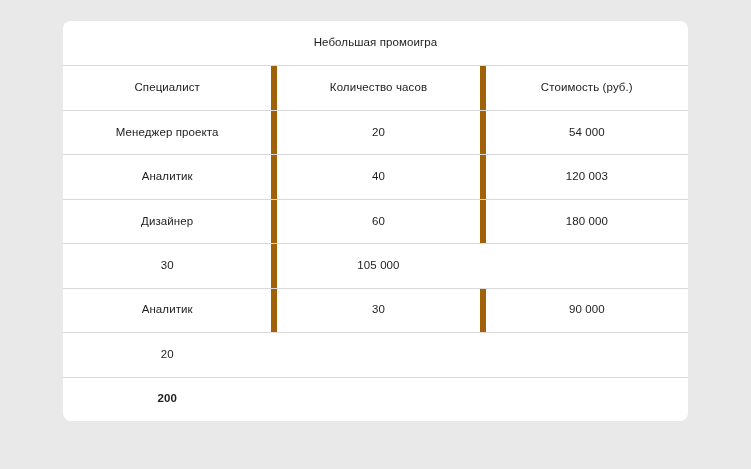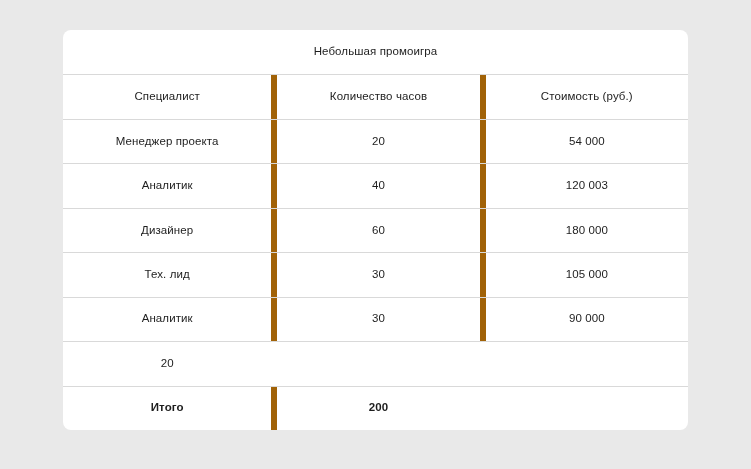--- a/index.html
+++ b/index.html
@@ -11,21 +11,21 @@
     height: 469px;
     background: #e9e9e9;
     font-family: "Liberation Sans", sans-serif;
     color: #1d1d1d;
     position: relative;
     overflow: hidden;
   }
   .card {
     position: absolute;
     left: 63px;
-    top: 30px;
+    top: 21px;
     width: 625px;
     height: 400px;
     background: #ffffff;
     border-radius: 8px;
     overflow: hidden;
     display: grid;
     grid-template-rows: repeat(9, 1fr);
   }
   .row {
     display: grid;
@@ -81,33 +81,31 @@
     <div class="cell">120 003</div>
   </div>
 
   <div class="row">
     <div class="cell">Дизайнер</div>
     <div class="cell">60</div>
     <div class="cell">180 000</div>
   </div>
 
   <div class="row">
-    <div class="cell">Тех. лид</div>
     <div class="cell">30</div>
     <div class="cell">105 000</div>
   </div>
 
   <div class="row">
     <div class="cell">Аналитик</div>
     <div class="cell">30</div>
     <div class="cell">90 000</div>
   </div>
 
   <div class="row">
     <div class="cell">20</div>
   </div>
 
   <div class="row total-row">
-    <div class="cell">Итого</div>
     <div class="cell">200</div>
   </div>
 
 </div>
 
 </body></html>

